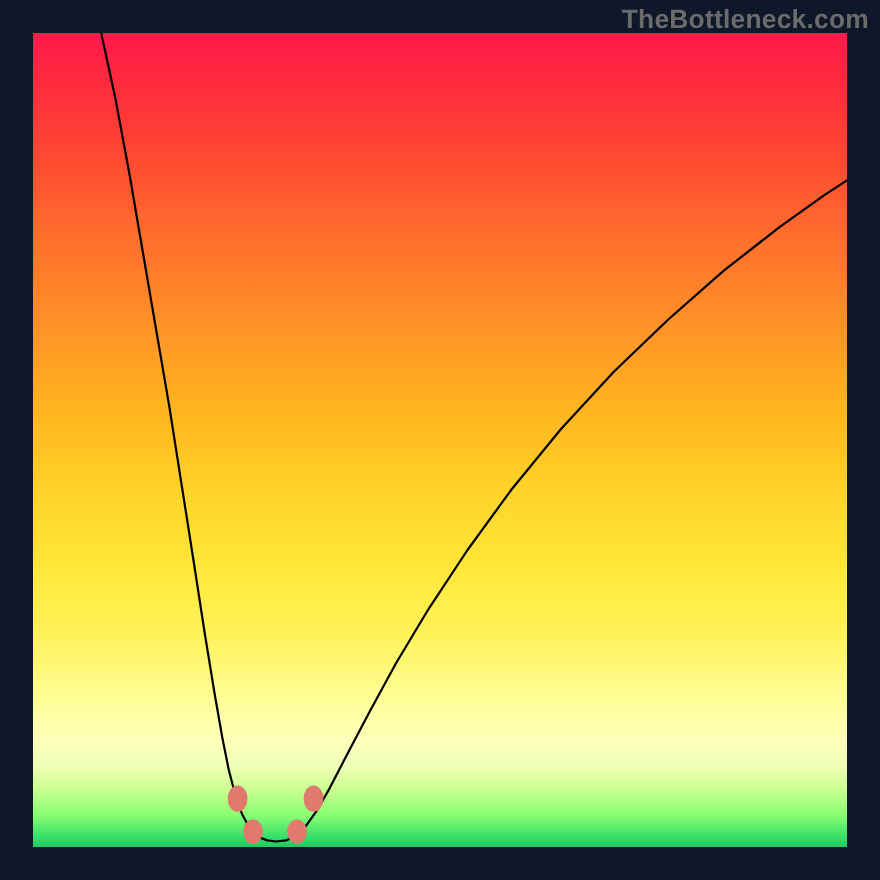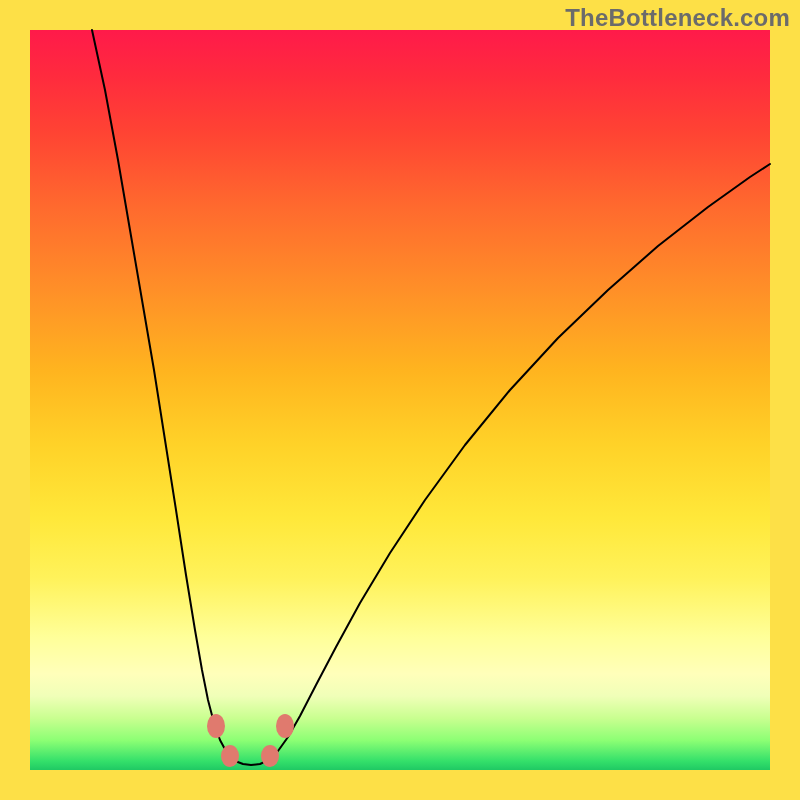--- a/index.html
+++ b/index.html
@@ -7,21 +7,21 @@
     padding: 0;
     width: 800px;
     height: 800px;
     background: #000000;
     overflow: hidden;
   }
   .outer {
     position: relative;
     width: 800px;
     height: 800px;
-    background: #fde047;
+    background: #0f172a;
   }
   .watermark {
     position: absolute;
     top: 4px;
     right: 10px;
     font-family: Arial, Helvetica, sans-serif;
     font-size: 24px;
     font-weight: bold;
     color: #6b6b6b;
     letter-spacing: 0.2px;

